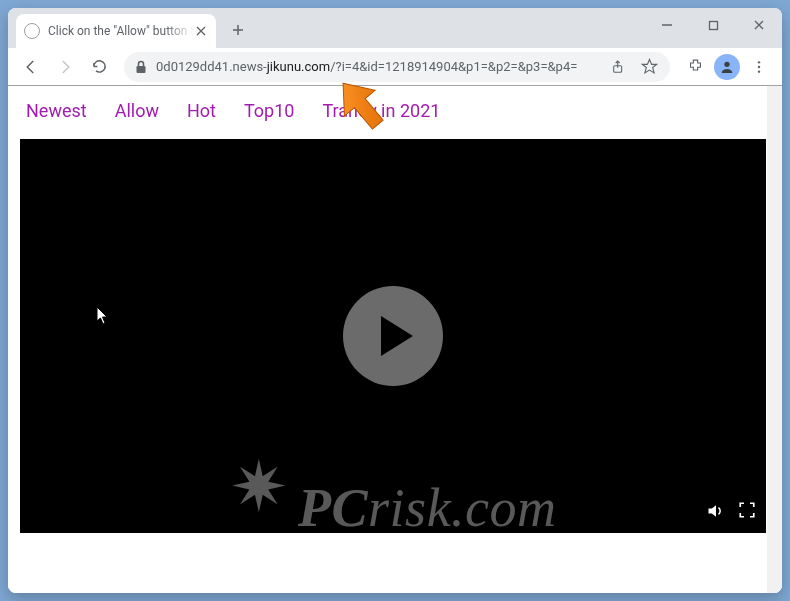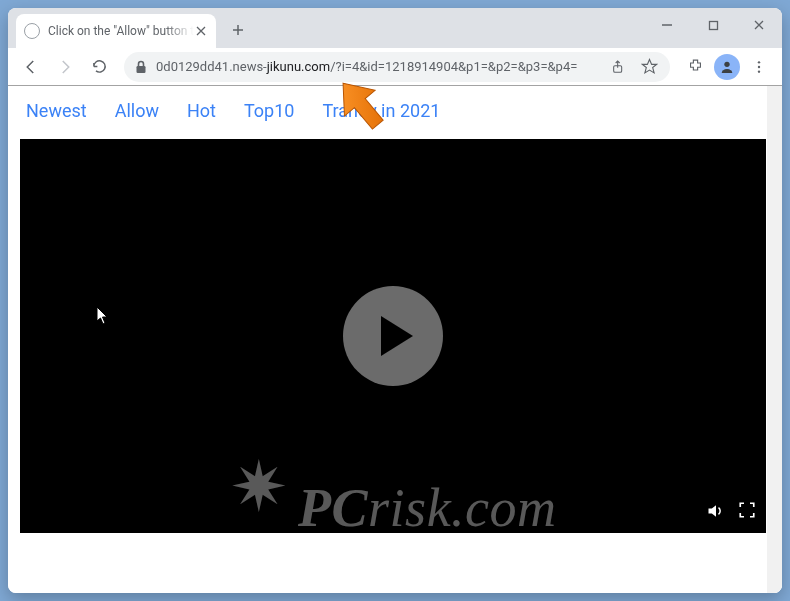--- a/index.html
+++ b/index.html
@@ -133,21 +133,21 @@
   }
   .scrollbar-v {
     position: absolute; right: 0; top: 0; bottom: 0;
     width: 15px; background: #f1f1f1;
   }
   .nav-row {
     display: flex;
     gap: 28px;
     padding: 14px 18px 10px 18px;
     font-size: 18px;
-    color: #3b82f6;
+    color: #a21caf;
   }
   .nav-row span { cursor: pointer; }
   .player-wrap {
     margin: 8px 12px 8px 12px;
     position: relative;
   }
   .player {
     width: 746px;
     height: 394px;
     background: #000;

